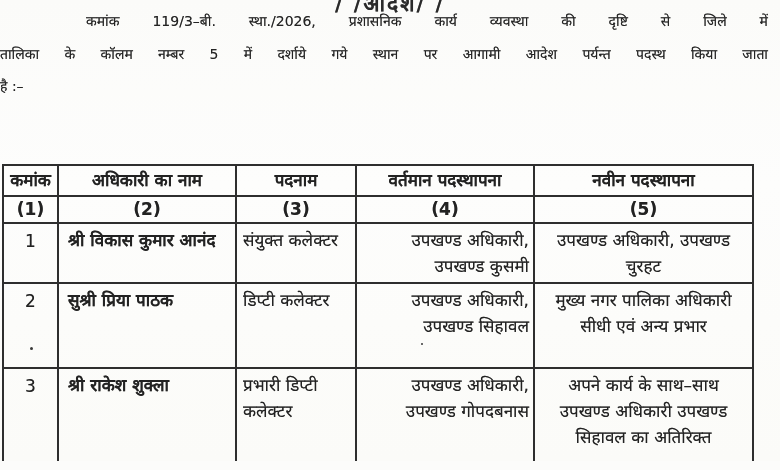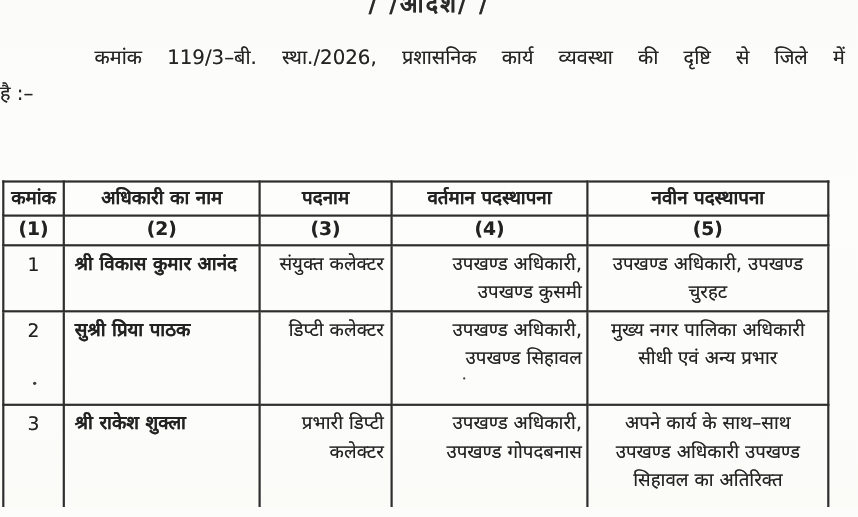--- a/index.html
+++ b/index.html
@@ -30,24 +30,24 @@
     text-align: center;
     font-size: 21px;
     font-weight: bold;
     letter-spacing: 2px;
     color: #2a2a2a;
     text-shadow: 0 0 0.6px rgba(40,40,40,0.55);
   }
 
   .para {
     position: absolute;
-    top: 37px;
+    top: 5px;
     left: 0;
     width: 768px;
-    font-size: 18px;
+    font-size: 14px;
     color: #242424;
     text-shadow: 0 0 0.5px rgba(40,40,40,0.5);
   }
   .para .pline {
     height: 32.5px;
     line-height: 32.5px;
     text-align: justify;
     text-align-last: justify;
     white-space: nowrap;
   }
@@ -78,21 +78,21 @@
     font-weight: bold;
     text-align: center;
     white-space: nowrap;
     overflow: hidden;
   }
   .hdr-row th { height: 30px; line-height: 27px; }
   .num-row td { height: 26px; line-height: 23px; text-align: center; font-weight: bold; }
 
   td.c-serial { text-align: center; padding-top: 4px; }
   td.c-name   { text-align: justify; padding: 3px 7px 3px 9px; font-weight: bold; }
-  td.c-desig  { text-align: right; padding: 3px 6px; }
+  td.c-desig  { text-align: left; padding: 3px 6px; }
   td.c-curr   { text-align: right; padding: 3px 4px; }
   td.c-new    { text-align: center; padding: 3px 6px; border-radius: 13px; }
 
   tr.body-row-1 { height: 58px; }
   tr.body-row-2 { height: 85px; }
   tr.body-row-3 { height: 135px; }
 
   
   .speck {
     position: absolute;
@@ -104,20 +104,21 @@
 </style>
 </head>
 <body>
 
 <div class="page">
 
   <div class="order-title">/ /आदेश/ /</div>
 
   <div class="para">
     <div class="pline indent">कमांक 119/3–बी. स्था./2026, प्रशासनिक कार्य व्यवस्था की दृष्टि से जिले में</div>
+    <div class="pline">तालिका के कॉलम नम्बर 5 में दर्शाये गये स्थान पर आगामी आदेश पर्यन्त पदस्थ किया जाता</div>
     <div class="pline last">है :–</div>
   </div>
 
   <table class="order-table">
     <colgroup>
       <col style="width:55px">
       <col style="width:178px">
       <col style="width:120px">
       <col style="width:178px">
       <col style="width:219px">

